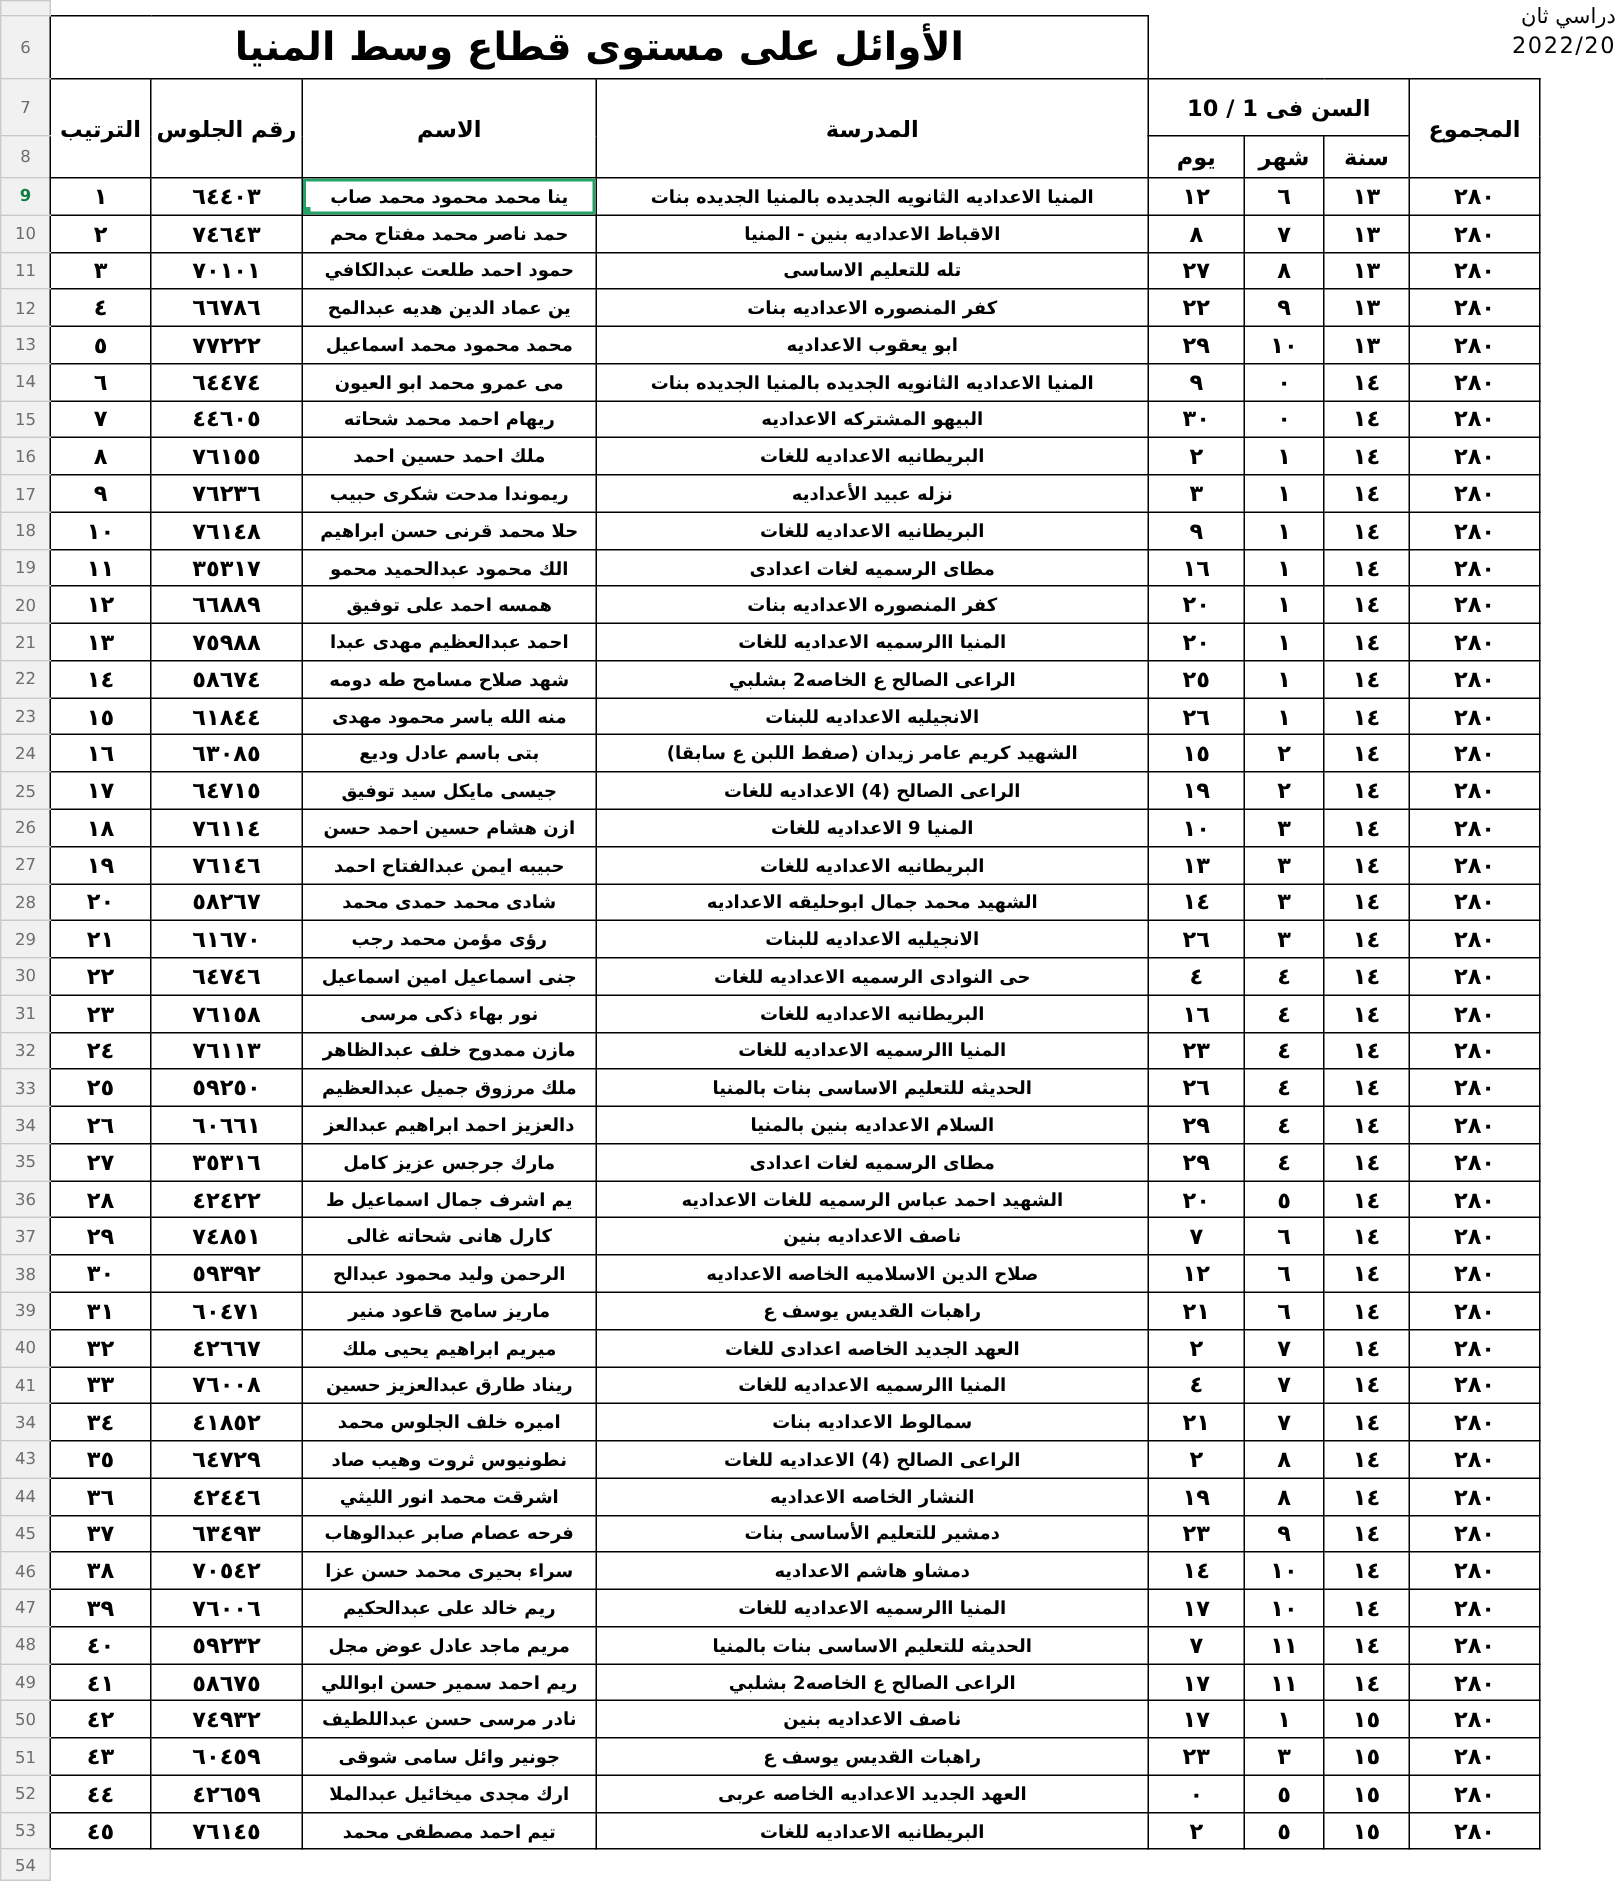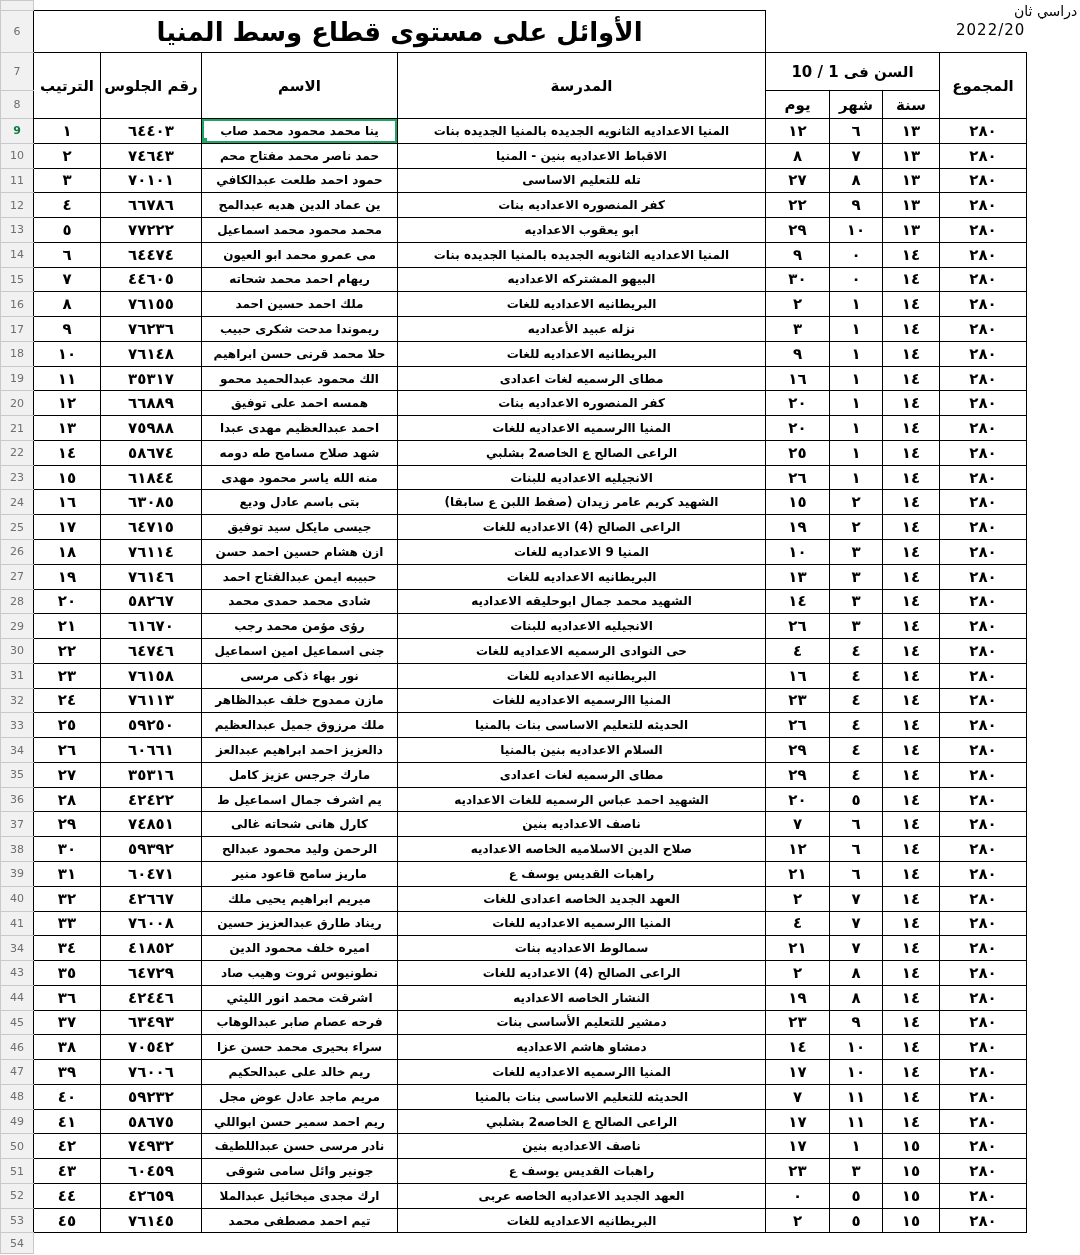--- a/index.html
+++ b/index.html
@@ -26,21 +26,21 @@
   .school{font-size:12px}
   .name{font-size:12px}
   
   .sel{position:relative;}
   .sel::after{content:"";position:absolute;inset:0;border:2px solid #21a366;pointer-events:none;}
   .sel::before{content:"";position:absolute;left:0;bottom:0;width:5px;height:5px;background:#21a366;z-index:2;}
   .selrow{color:#107c41;font-weight:700;}
   
   .fragment{position:absolute;z-index:5;white-space:nowrap;color:#000;margin-left:22px;}
   #frag1{top:3px;left:992px;font-size:14px;direction:rtl;}
-  #frag2{top:21px;left:934px;font-size:15px;letter-spacing:1px;}
+  #frag2{top:21px;left:986px;font-size:15px;letter-spacing:1px;}
 </style>
 </head>
 <body>
 
 <div class="app">
 
   <div class="fragment" id="frag1">ل دراسي ثان</div>
   <div class="fragment" id="frag2">2022/20</div>
 
   <table class="sheet">
@@ -481,21 +481,21 @@
       <td class="c day">٤</td>
       <td class="c month">٧</td>
       <td class="c year">١٤</td>
       <td class="c total">٢٨٠</td>
       <td class="off"></td>
     </tr>
         <tr>
       <td class="g gb">34</td>
       <td class="c rank">٣٤</td>
       <td class="c seat">٤١٨٥٢</td>
-      <td class="c name">اميره خلف محمود الدين</td>
+      <td class="c name">اميره خلف الجلوس محمد</td>
       <td class="c school">سمالوط الاعداديه بنات</td>
       <td class="c day">٢١</td>
       <td class="c month">٧</td>
       <td class="c year">١٤</td>
       <td class="c total">٢٨٠</td>
       <td class="off"></td>
     </tr>
         <tr>
       <td class="g gb">43</td>
       <td class="c rank">٣٥</td>

